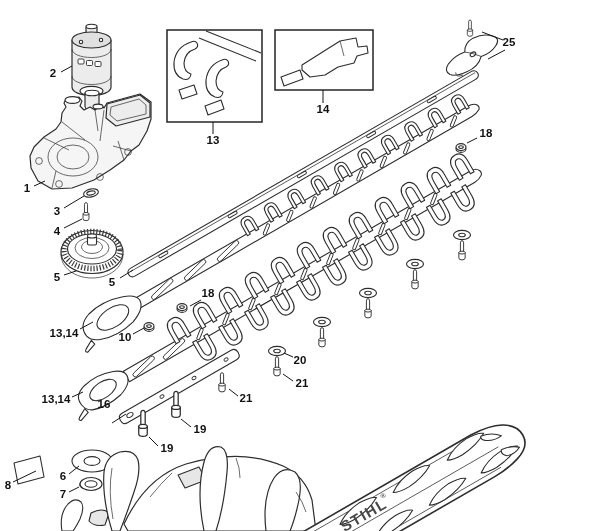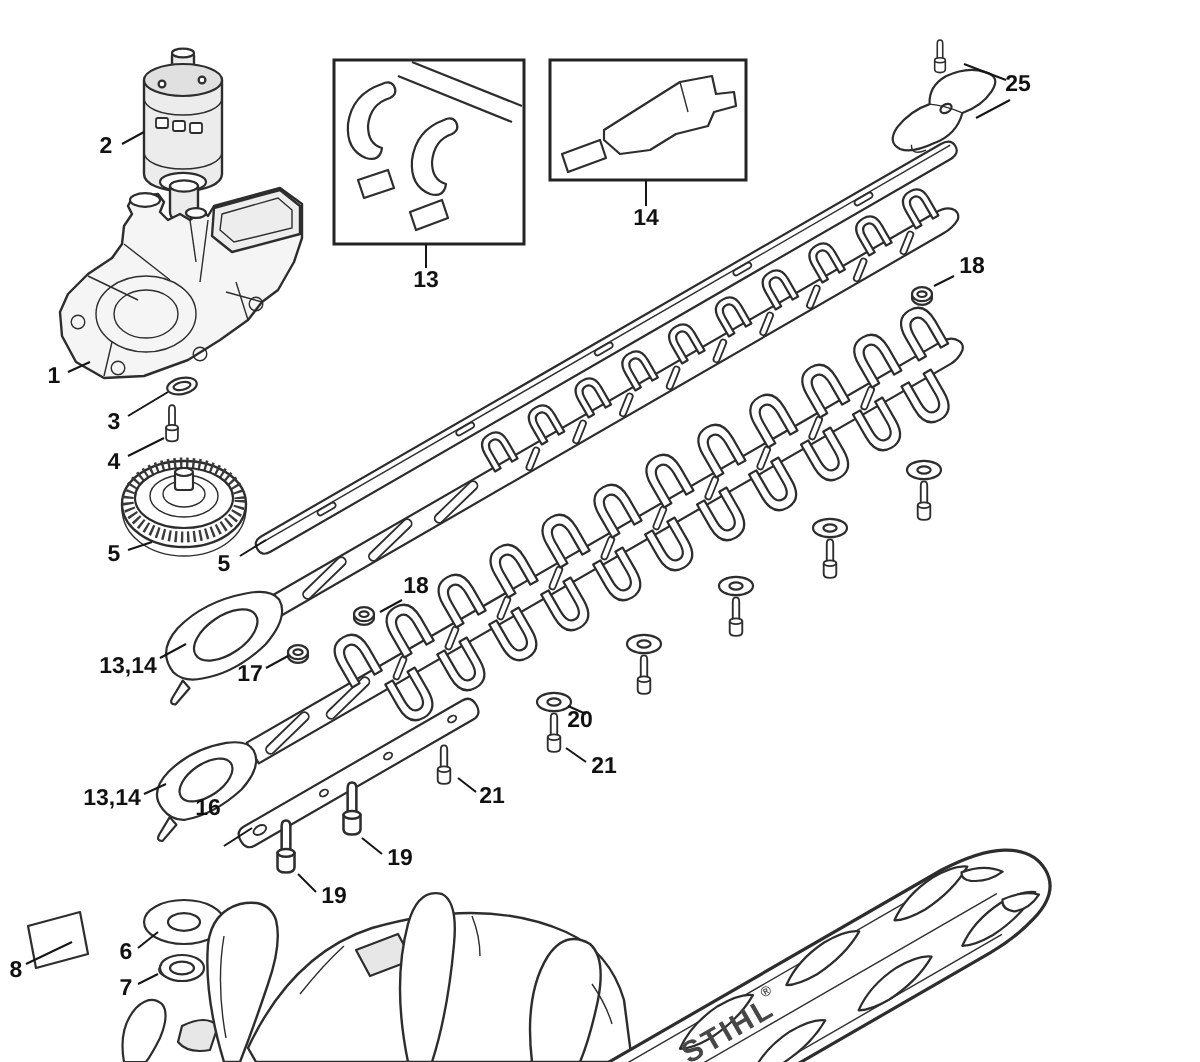--- a/index.html
+++ b/index.html
@@ -319,23 +319,23 @@
 <div class="callout" style="left:57px;top:278px">5</div>
 <div class="callout" style="left:63px;top:477px">6</div>
 <div class="callout" style="left:63px;top:495px">7</div>
 <div class="callout" style="left:8px;top:486px">8</div>
 <div class="callout" style="left:213px;top:141px">13</div>
 <div class="callout" style="left:323px;top:110px">14</div>
 <div class="callout" style="left:64px;top:334px">13,14</div>
 <div class="callout" style="left:56px;top:400px">13,14</div>
 <div class="callout" style="left:112px;top:283px">5</div>
 <div class="callout" style="left:104px;top:405px">16</div>
-<div class="callout" style="left:125px;top:338px">17</div>
+<div class="callout" style="left:125px;top:338px">10</div>
 <div class="callout" style="left:208px;top:294px">18</div>
 <div class="callout" style="left:486px;top:134px">18</div>
 <div class="callout" style="left:200px;top:430px">19</div>
 <div class="callout" style="left:167px;top:449px">19</div>
-<div class="callout" style="left:290px;top:361px">20</div>
+<div class="callout" style="left:300px;top:361px">20</div>
 <div class="callout" style="left:302px;top:384px">21</div>
 <div class="callout" style="left:246px;top:399px">21</div>
 <div class="callout" style="left:509px;top:43px">25</div>
 
 </div>
 
 </body></html>

